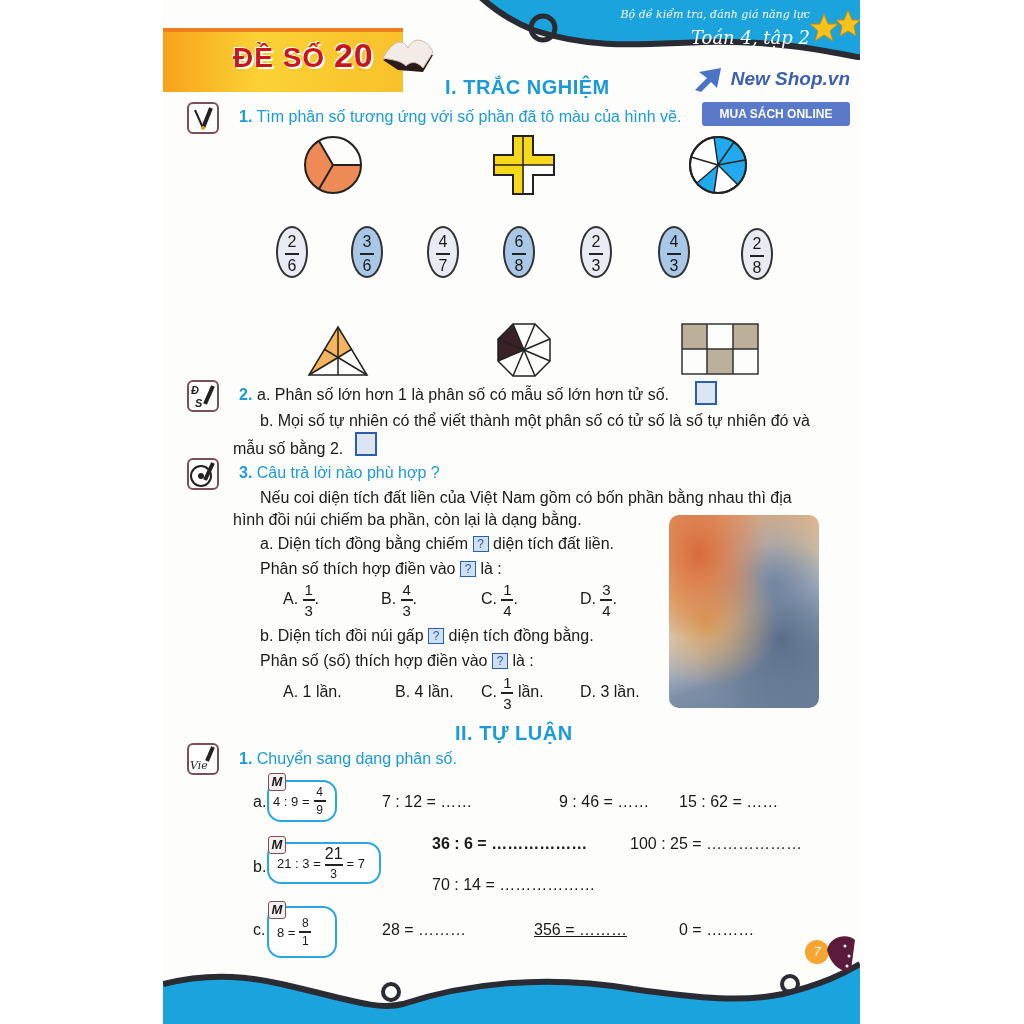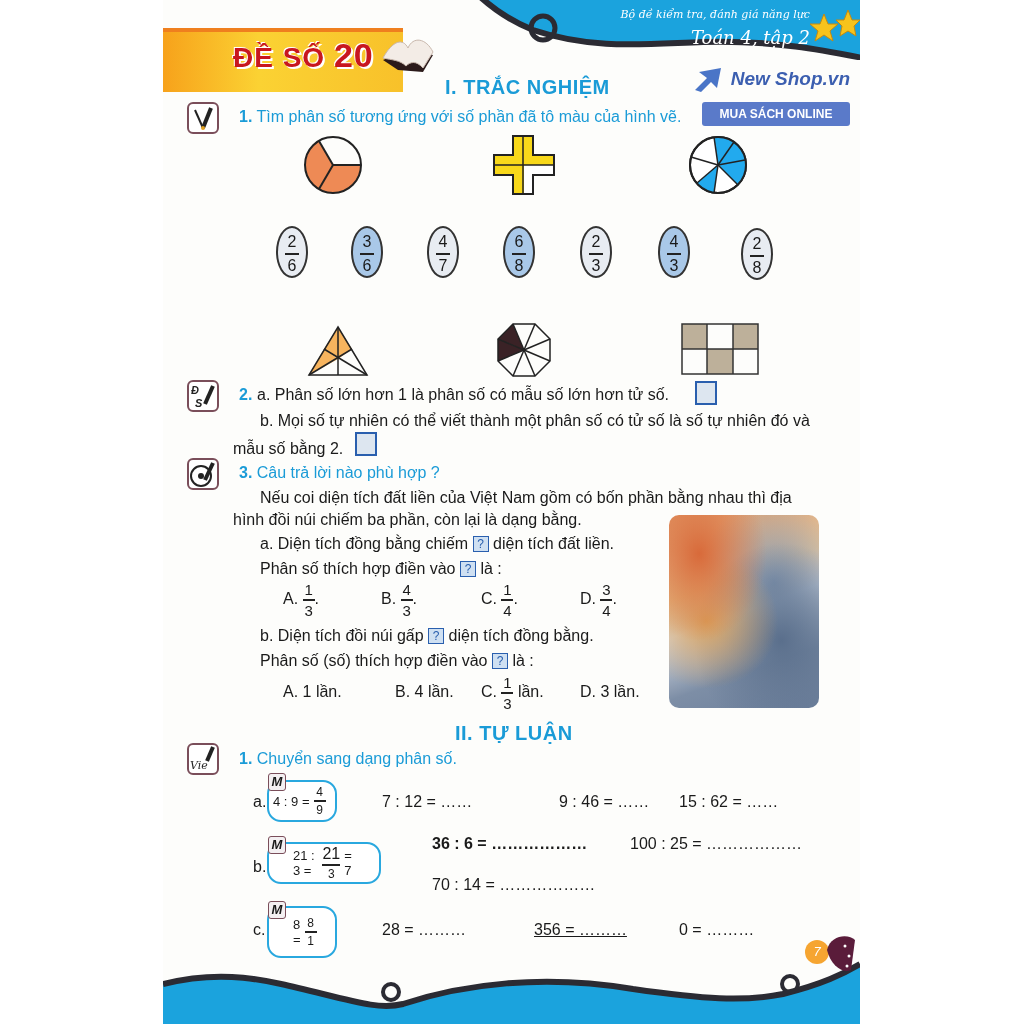--- a/index.html
+++ b/index.html
@@ -46,21 +46,21 @@
   .frac .line { display: block; height: 1.5px; background: #222; margin: 2px 0; min-width: 12px; }
 
   .map { position: absolute; left: 506px; top: 515px; width: 150px; height: 193px; border-radius: 10px; overflow: hidden;
          background:
            radial-gradient(ellipse at 20% 20%, #d86a3a 0%, rgba(216,106,58,0) 40%),
            radial-gradient(ellipse at 25% 55%, #d9a05a 0%, rgba(217,160,90,0) 45%),
            radial-gradient(ellipse at 75% 65%, #5a6f8c 0%, rgba(90,111,140,0) 55%),
            radial-gradient(ellipse at 70% 35%, #8497b0 0%, rgba(132,151,176,0) 50%),
            linear-gradient(160deg,#e39c6a 0%,#eac79a 35%,#d8dde4 50%,#7d8ea6 75%,#6c7f9b 100%); }
 
-  .model-box { position: absolute; border: 2.5px solid #29a8df; border-radius: 14px; font-size: 13px; display: flex; align-items: center; padding: 0 24px; gap: 4px; background: #fff; }
+  .model-box { position: absolute; border: 2.5px solid #29a8df; border-radius: 14px; font-size: 13px; display: flex; align-items: center; padding: 0 8px; gap: 4px; background: #fff; }
   .m-badge { position: absolute; width: 18px; height: 18px; border: 1.5px solid #7a4e5a; border-radius: 3px; background: #f4f0f2; font-weight: bold; font-style: italic; font-size: 13px; text-align: center; line-height: 16px; }
 
   .bottom-wave { position: absolute; left: 0; bottom: 0; width: 697px; height: 70px; }
 </style>
 </head>
 <body>
 
 <div class="page">
 
   <svg class="top-wave" viewBox="0 0 430 70" preserveAspectRatio="none">

